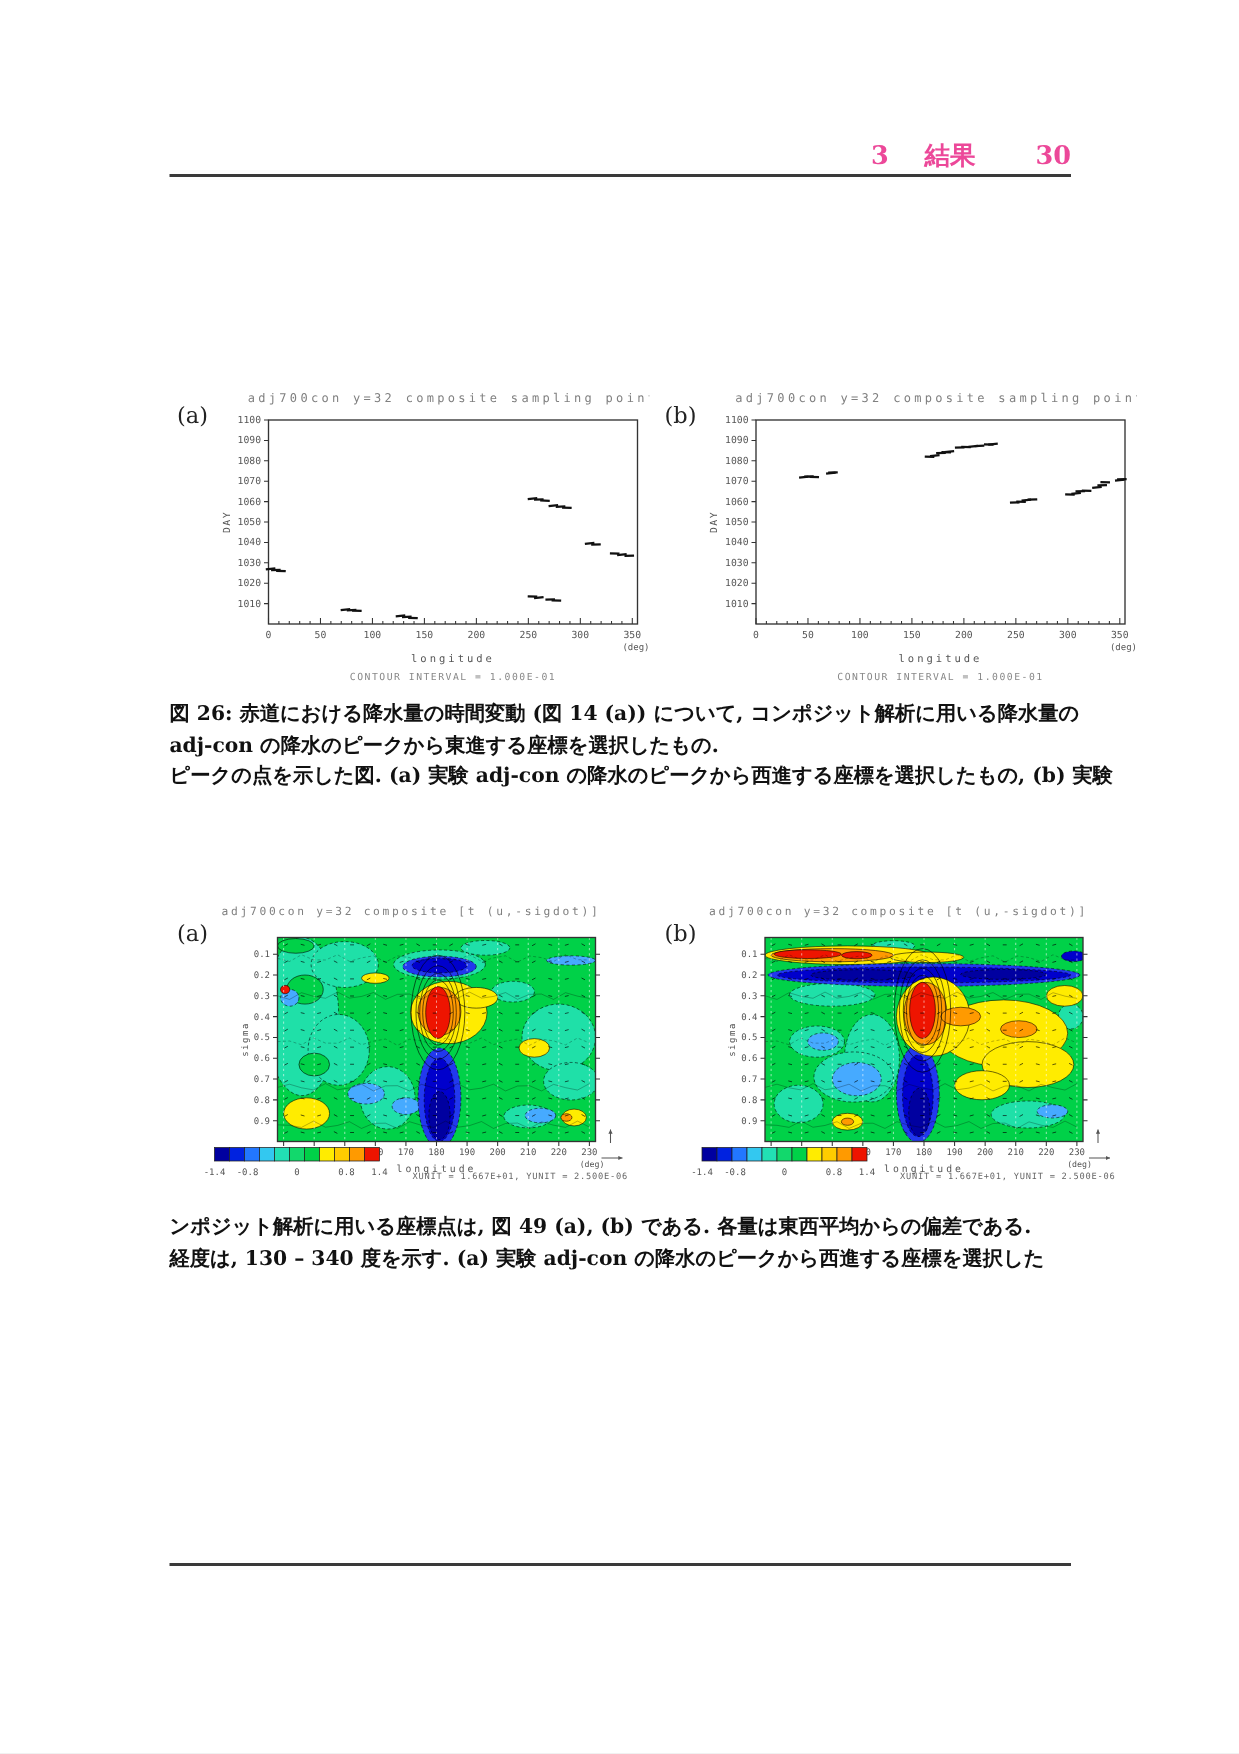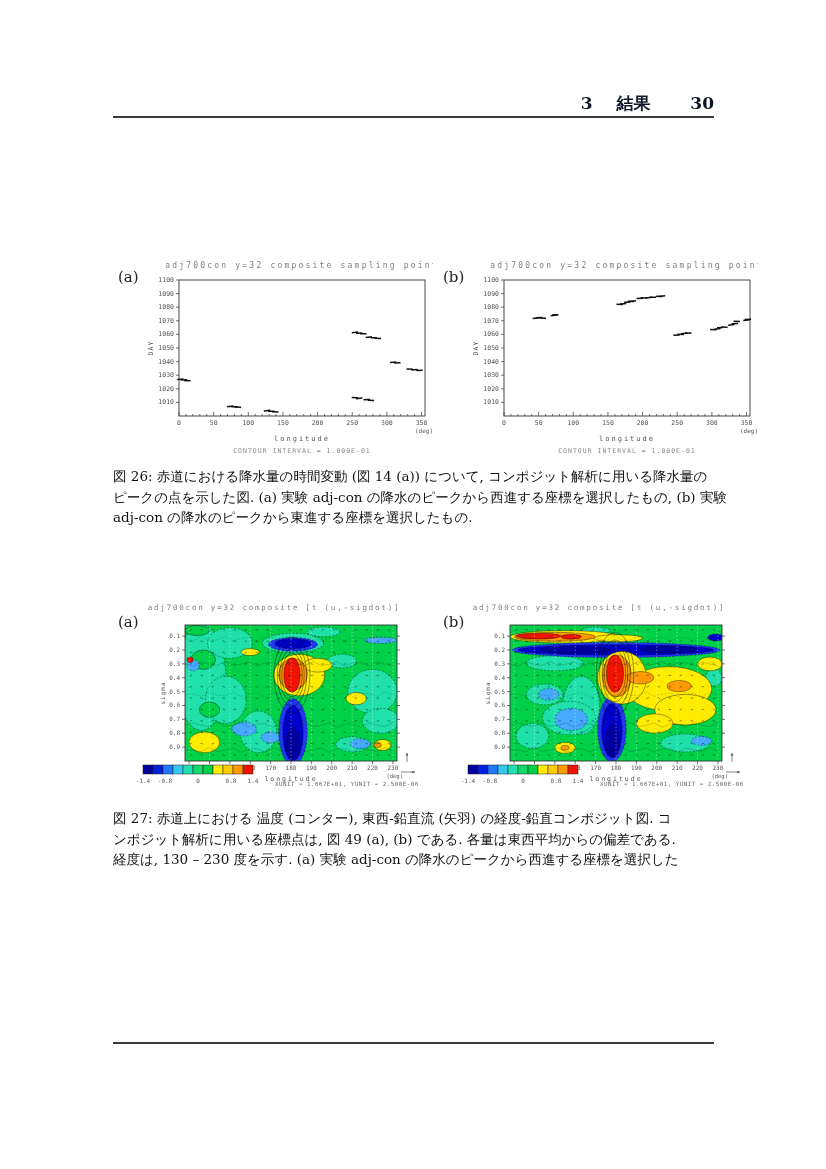--- a/index.html
+++ b/index.html
@@ -1,30 +1,30 @@
 <!DOCTYPE html>
 <html><head>
 <meta charset="utf-8">
 <style>
   html,body{margin:0;padding:0;background:#e8e8e8;}
   .page{position:relative;width:826px;height:1169px;background:#ffffff;margin:0 auto;
         font-family:"DejaVu Serif","Liberation Serif",serif;overflow:hidden;}
   .header{position:absolute;left:113px;top:92px;width:601px;text-align:right;
-          font-weight:bold;font-size:17px;color:#0f172a;}
+          font-weight:bold;font-size:17px;color:#ec4899;}
   .header .sp1{margin-right:18px;}
   .header .sp2{margin-right:34px;}
   .rule{position:absolute;left:113px;width:601px;background:#3a3a3a;}
   .rule.top{top:116px;height:2px;}
   .rule.bottom{top:1042px;height:2px;}
   .fig-panel{position:absolute;width:318px;}
   .fig-panel svg{display:block;}
   .panel-tag{position:absolute;left:3px;font-size:15px;color:#222;}
   .caption{position:absolute;left:113px;width:612px;font-size:13.5px;line-height:20.5px;
            color:#111;}
-  .caption div{white-space:nowrap;}
+  .caption div{white-space:nowrap;font-weight:bold;}
 </style>
 </head>
 <body>
 
 <div class="page">
 
   <div class="header">
     <span class="sp1">3</span>
     <span class="sp2">結果</span>
     <span>30</span>
@@ -246,22 +246,22 @@
             <rect x="293.6" y="64.7" width="6.4" height="1.5" transform="rotate(2 296.8 65.5)"></rect>
             <rect x="303.3" y="63.4" width="6.4" height="1.5" transform="rotate(-6 306.5 64.1)"></rect>
             <rect x="304.7" y="62.7" width="6.4" height="1.5" transform="rotate(-2 307.9 63.4)"></rect>
           </g>
         </svg>
       </div>
     </div>
 
   <div class="caption" style="top:466px">
     <div>図 26: 赤道における降水量の時間変動 (図 14 (a)) について, コンポジット解析に用いる降水量の</div>
+    <div>adj-con の降水のピークから東進する座標を選択したもの.</div>
     <div>ピークの点を示した図. (a) 実験 adj-con の降水のピークから西進する座標を選択したもの, (b) 実験</div>
-    <div>adj-con の降水のピークから東進する座標を選択したもの.</div>
   </div>
 
   <div class="fig-panel" id="panel-fig27a" style="left:115px;top:597px;height:210px">
     <div class="panel-tag" style="top:16px">(a)</div>
   <div>
         <svg width="320" height="210" xmlns="http://www.w3.org/2000/svg">
           <defs>
             <clipPath id="clip-fig27a">
               <rect x="70" y="28" width="212" height="136"></rect>
             </clipPath>
@@ -1018,19 +1018,18 @@
           <text x="160" y="189" font-family="&quot;DejaVu Sans Mono&quot;,&quot;Liberation Mono&quot;,monospace" font-size="5.8" fill="#666" style="letter-spacing:0.5px">XUNIT = 1.667E+01, YUNIT = 2.500E-06</text>
           <g stroke="#555" stroke-width="0.7">
             <line x1="292" y1="165" x2="292" y2="156" marker-end="url(#ah-fig27b)"></line>
             <line x1="286" y1="175" x2="300" y2="175" marker-end="url(#ah-fig27b)"></line>
           </g>
         </svg>
       </div>
     </div>
 
   <div class="caption" style="top:808px">
-    <div>図 27: 赤道上における 温度 (コンター), 東西-鉛直流 (矢羽) の経度-鉛直コンポジット図. コ</div>
     <div>ンポジット解析に用いる座標点は, 図 49 (a), (b) である. 各量は東西平均からの偏差である.</div>
-    <div>経度は, 130 – 230 度を示す. (a) 実験 adj-con の降水のピークから西進する座標を選択した</div>
+    <div>経度は, 130 – 340 度を示す. (a) 実験 adj-con の降水のピークから西進する座標を選択した</div>
   </div>
 
   <div class="rule bottom"></div>
 </div>
 
 </body></html>

